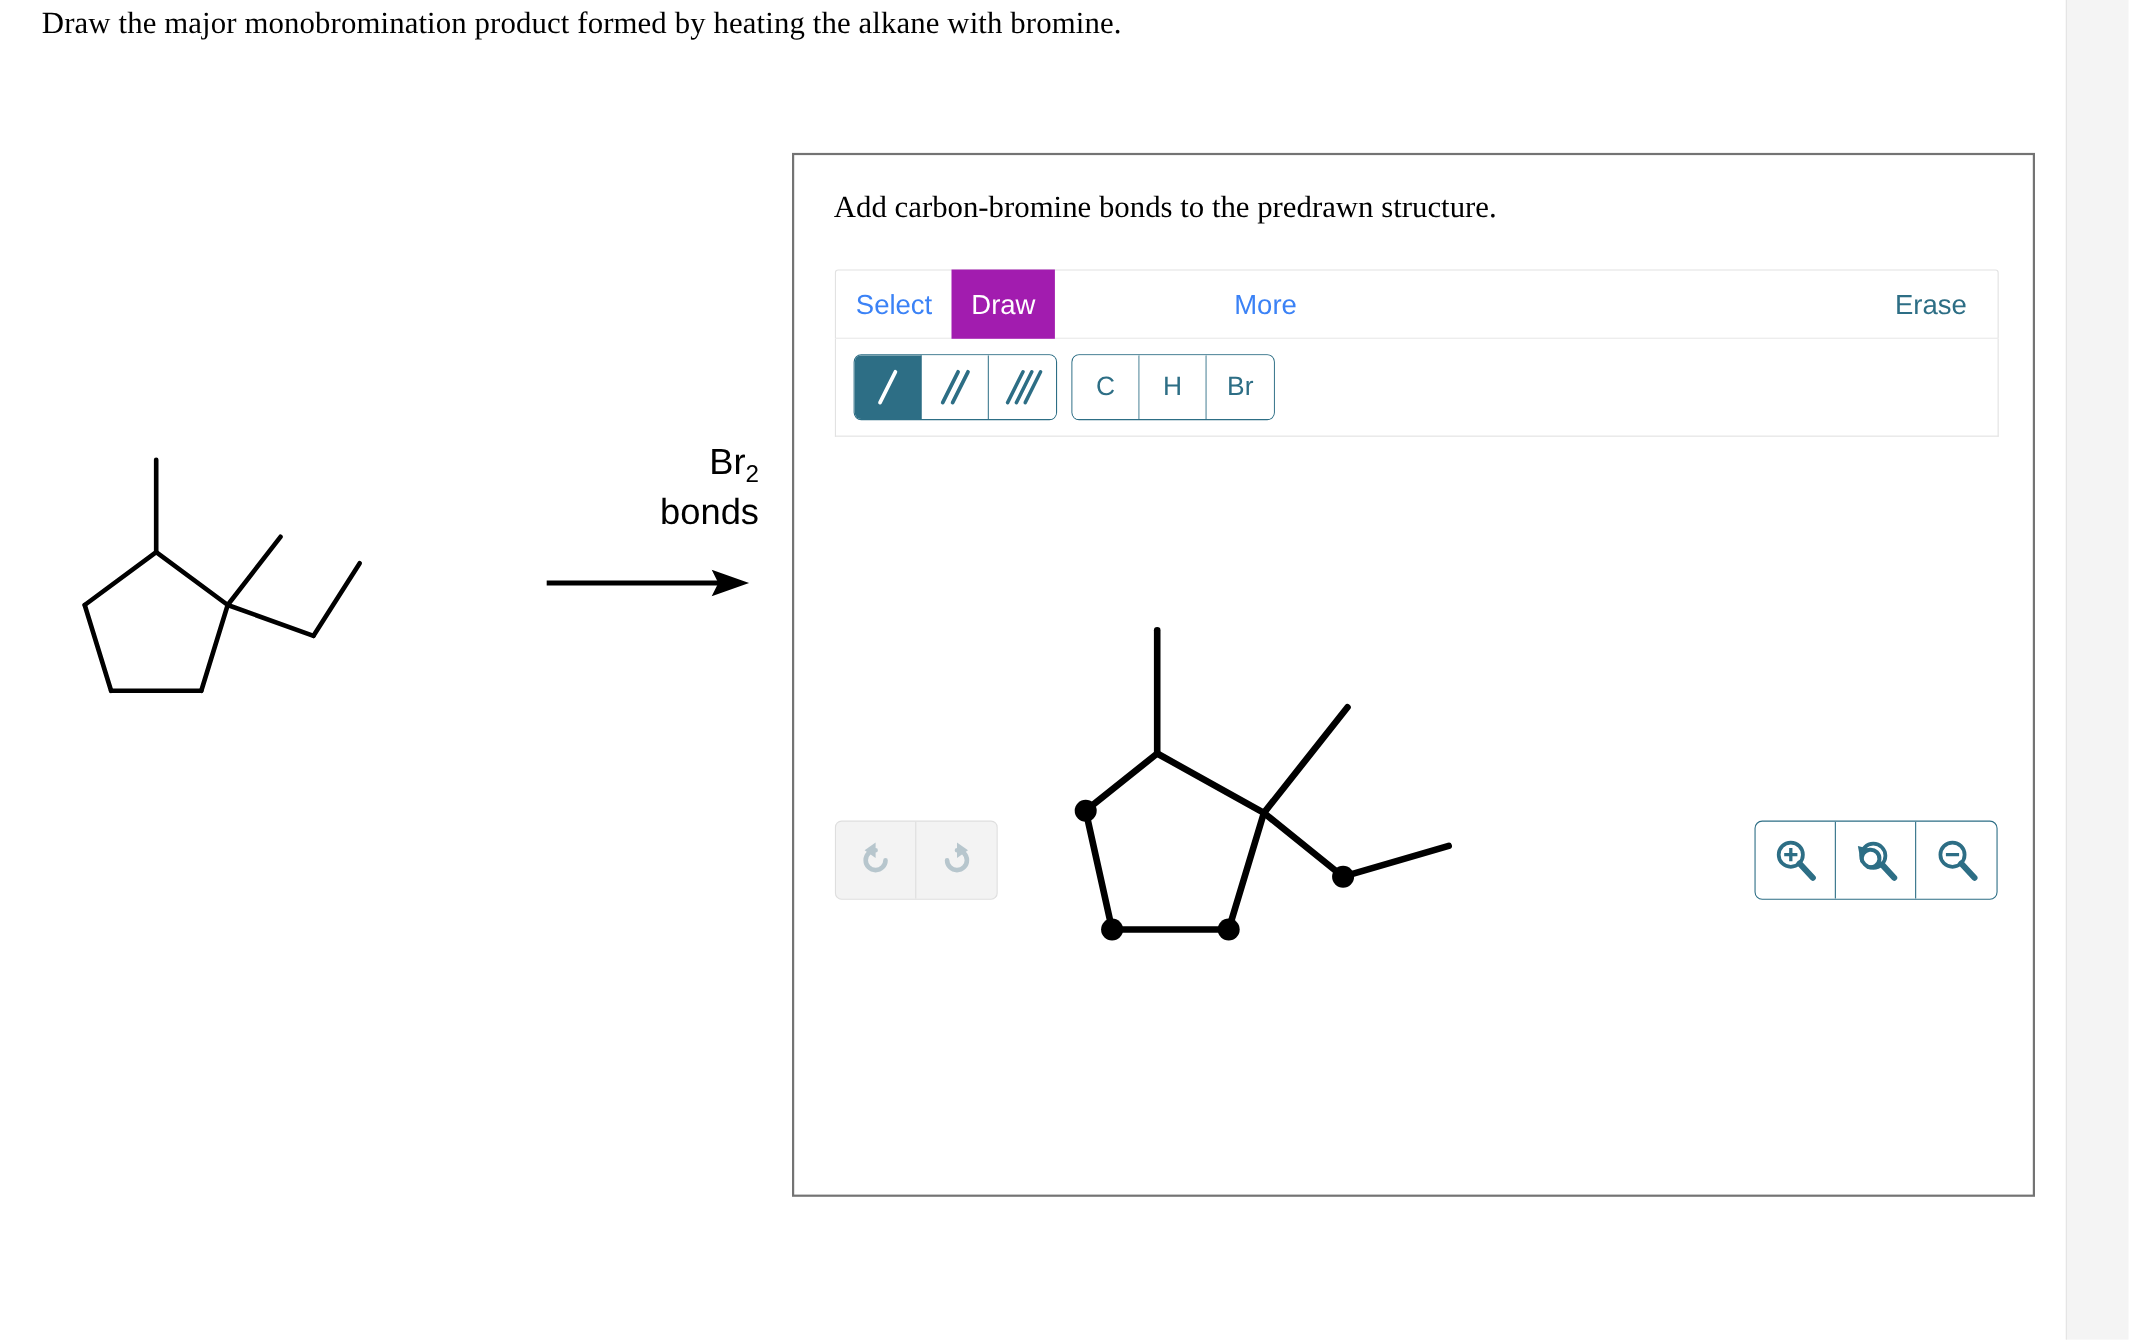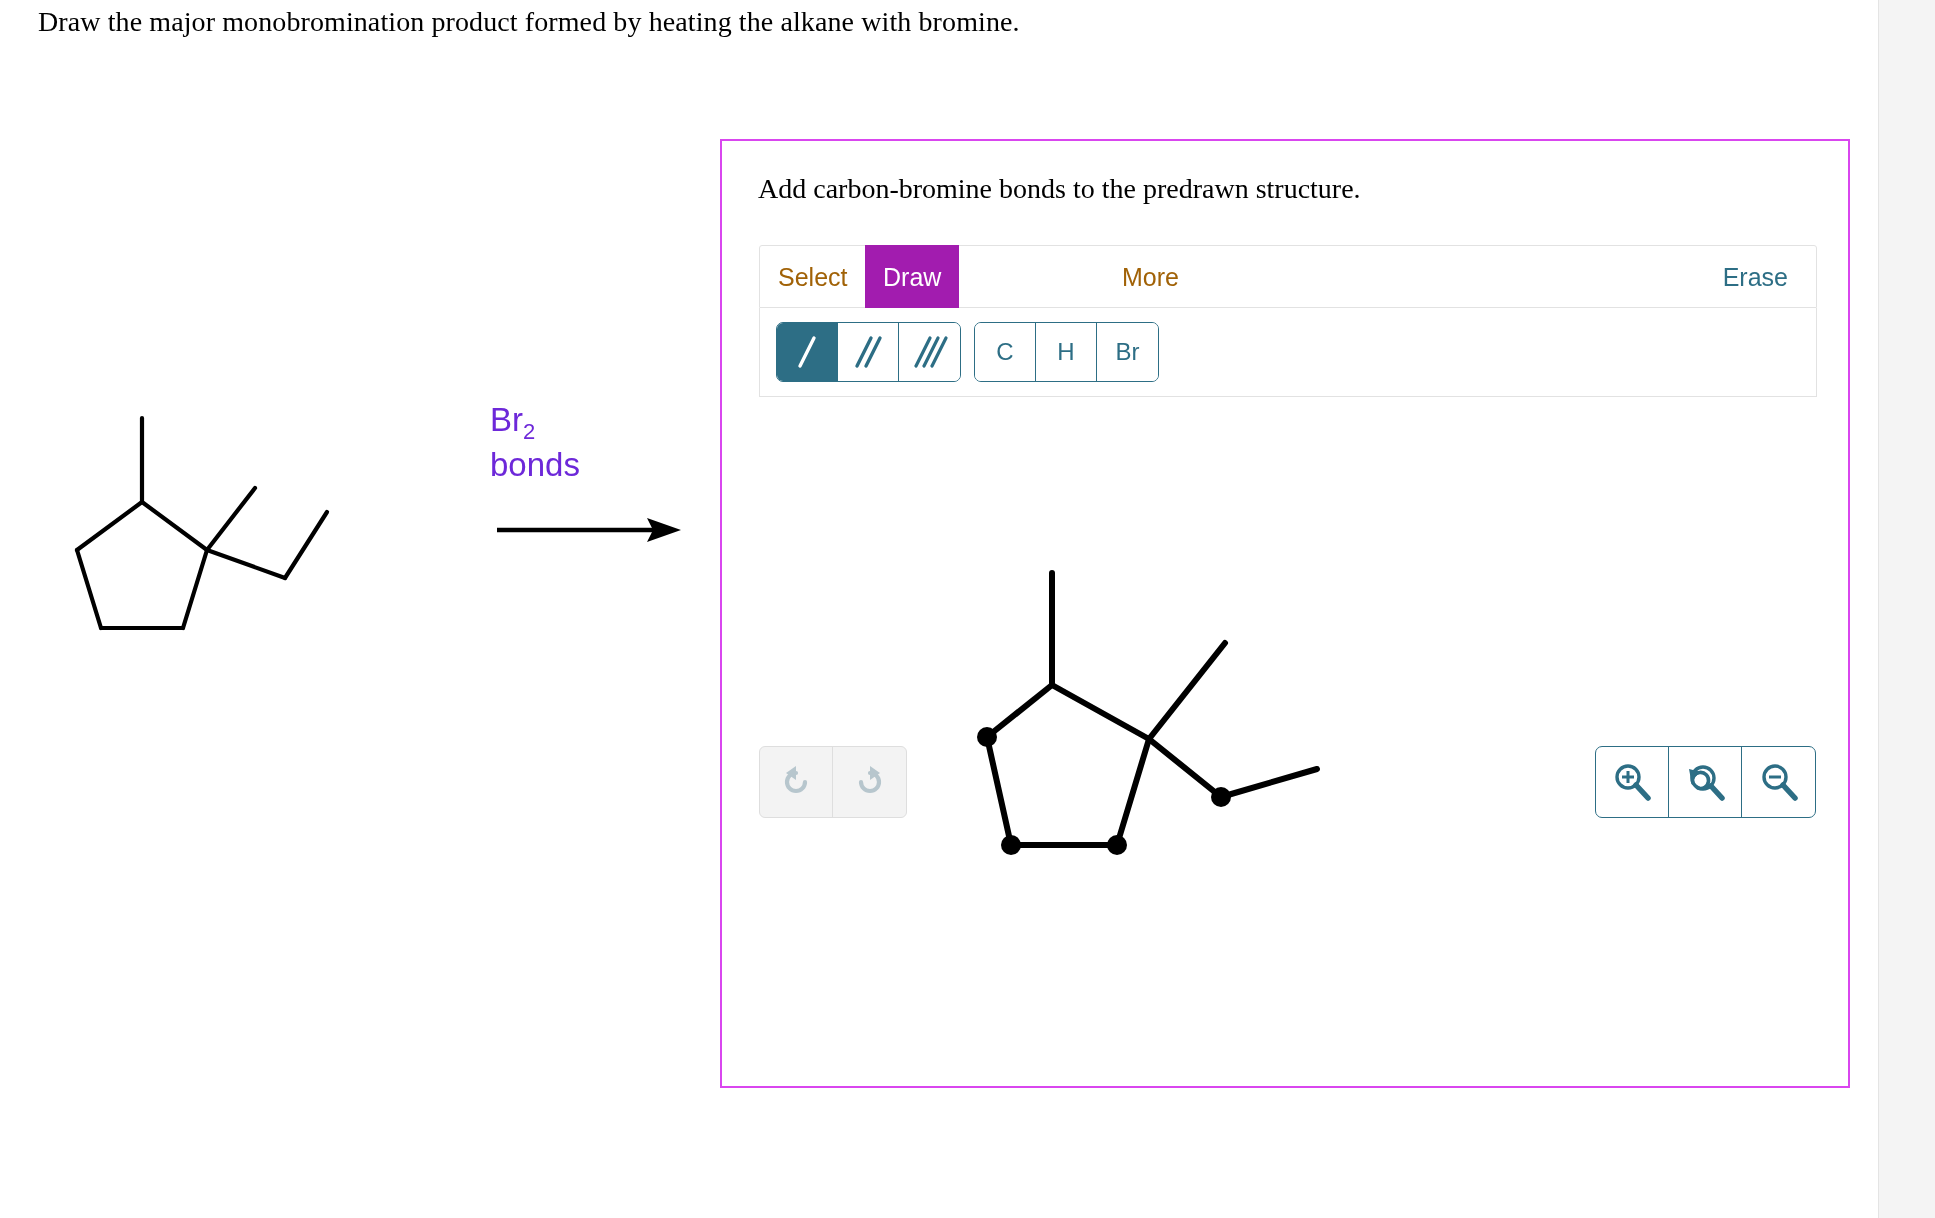--- a/index.html
+++ b/index.html
@@ -53,38 +53,38 @@
     left: 490px;
     top: 20px;
     width: 220px;
     height: 240px;
   }
   #arrow-labels {
     position: absolute;
     left: 0;
     top: 0;
     width: 200px;
-    text-align: left;
+    text-align: right;
     font-family: "Liberation Sans", sans-serif;
     font-size: 33px;
-    color: #6d28d9;
+    color: #000000;
     line-height: 1.24;
   }
   #arrow-labels .sub { font-size: 22px; vertical-align: sub; }
   #arrow-svg { position: absolute; left: 5px; top: 110px; }
 
   
   #editor-panel {
     position: absolute;
     left: 720px;
     top: 139px;
     width: 1130px;
     height: 949px;
     background: #ffffff;
-    border: 2px solid #d946ef;
+    border: 2px solid #737373;
     box-sizing: border-box;
   }
   #editor-instruction {
     position: absolute;
     left: 36px;
     top: 32px;
     font-family: "Liberation Serif", serif;
     font-size: 28px;
     color: #000000;
     white-space: nowrap;
@@ -101,21 +101,21 @@
     box-sizing: border-box;
     background: #ffffff;
     border-radius: 3px 3px 0 0;
   }
   .tab {
     position: absolute;
     top: -1px;
     height: 64px;
     line-height: 64px;
     font-size: 25px;
-    color: #a16207;
+    color: #3b82f6;
     padding: 0 18px;
     box-sizing: border-box;
     cursor: pointer;
     white-space: nowrap;
   }
   .tab.active {
     background: #a21caf;
     color: #ffffff;
   }
   .tab.right { color: #2d6e85; }

